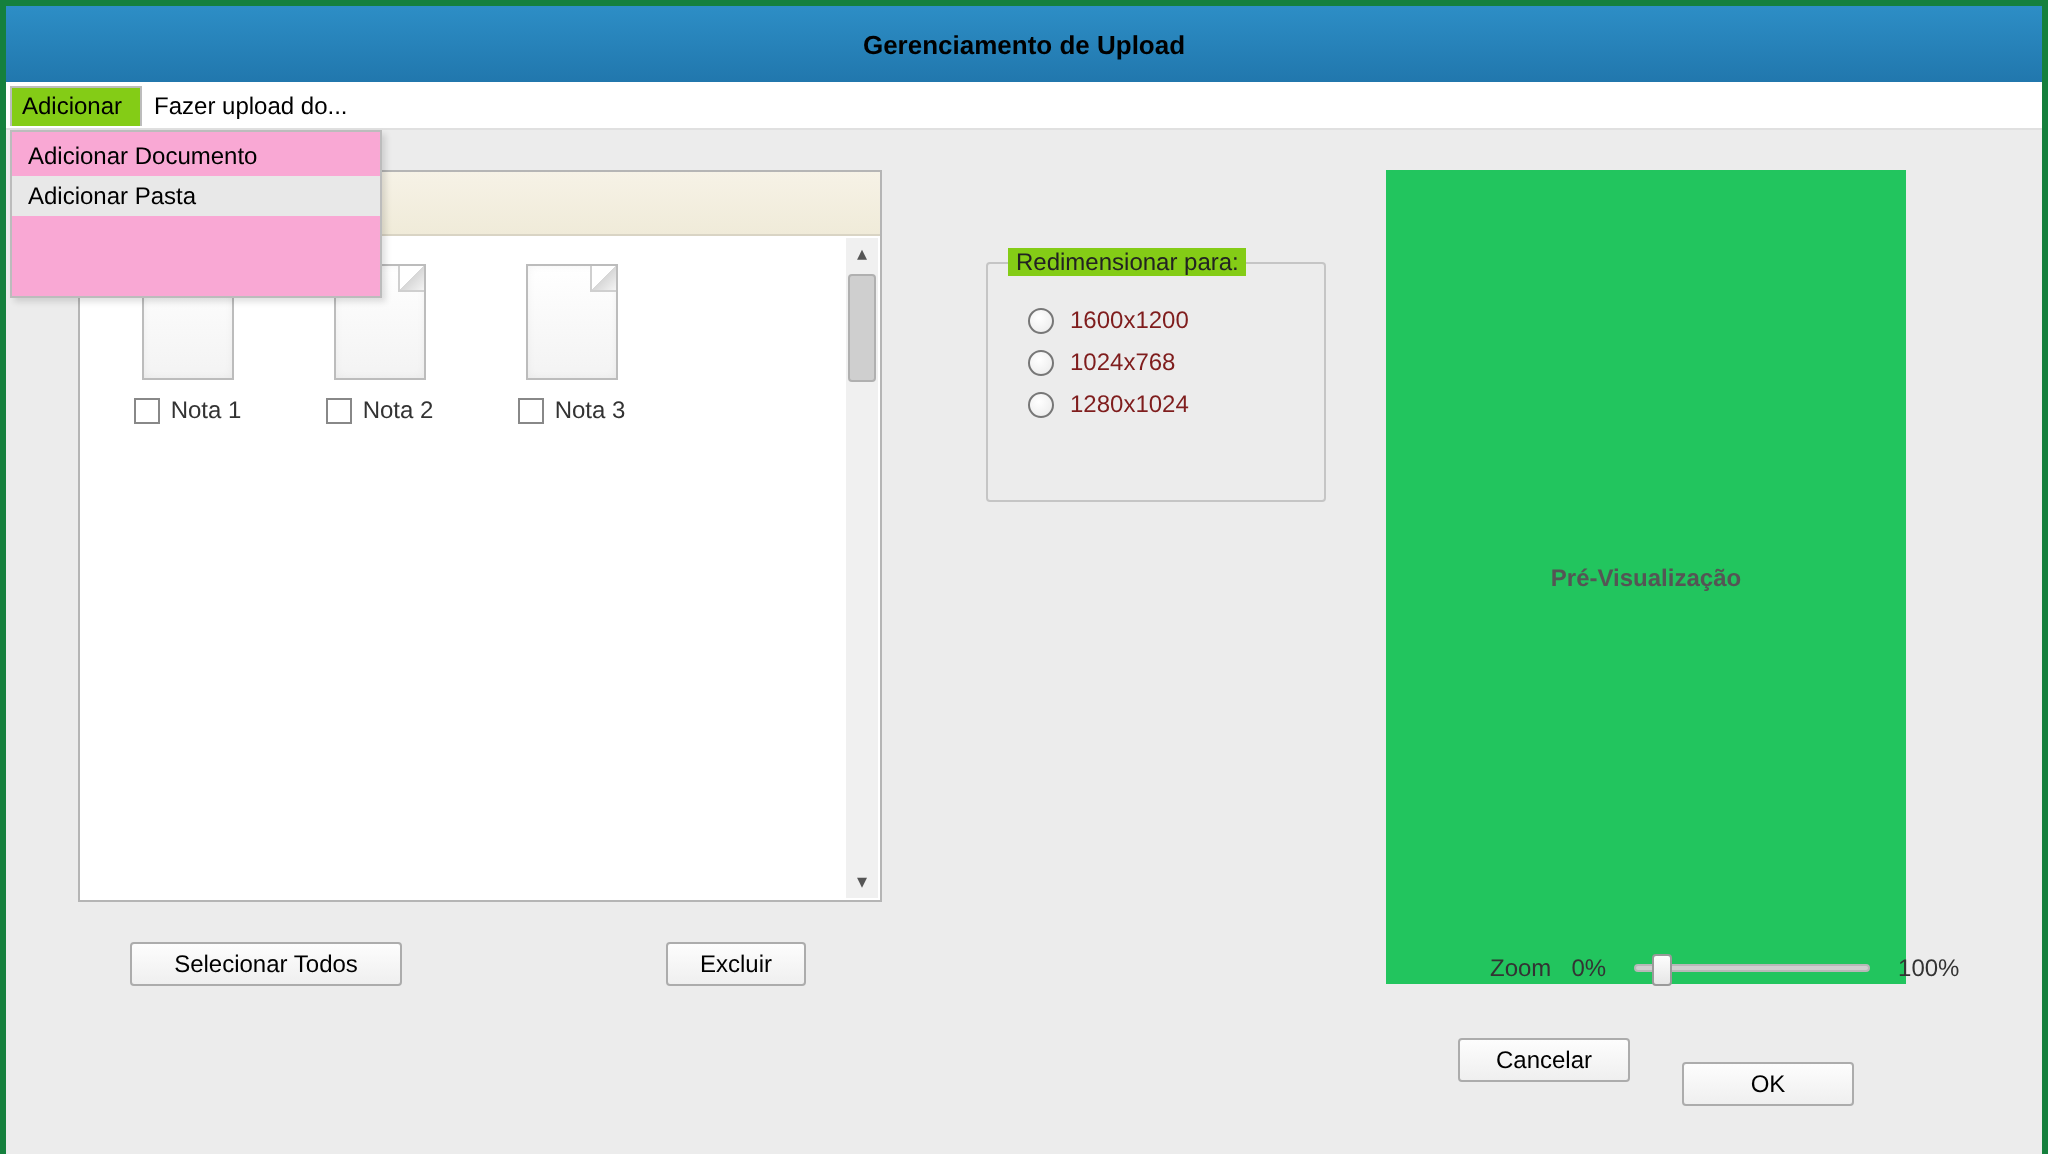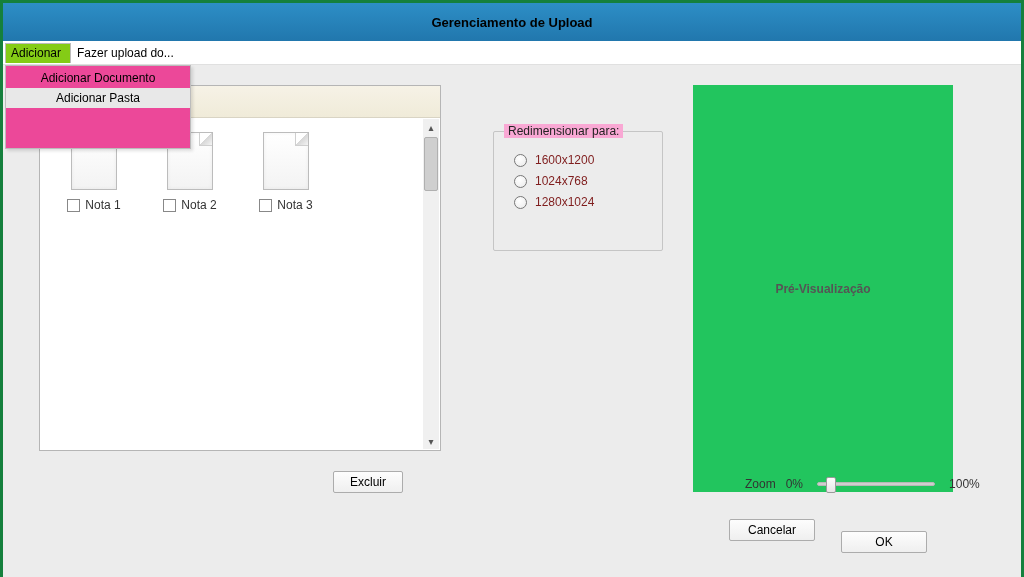--- a/index.html
+++ b/index.html
@@ -55,26 +55,25 @@
     border: 1px solid #bcbcbc;
     border-bottom: none;
     padding: 2px 9px 3px 5px;
   }
   
   .menu-dropdown {
     position: absolute;
     top: 24px;
     left: 2px;
     width: 186px;
-    background: #ec4899;
+    background: #f9a8d4;
     border: 1px solid #bcbcbc;
     box-shadow: 2px 2px 3px rgba(0,0,0,0.12);
     z-index: 10;
     padding: 2px 0 40px 0;
-    text-align: center;
   }
   .dropdown-item {
     padding: 3px 8px;
     cursor: default;
   }
   .dropdown-item.hover {
     background: #e8e8e8;
   }
   
   .file-panel {
@@ -199,21 +198,21 @@
     width: 170px;
     height: 120px;
     border: 1px solid #c5c5c5;
     border-radius: 2px;
     padding: 14px 14px 10px 14px;
   }
   .resize-group .legend {
     position: absolute;
     top: -8px;
     left: 10px;
-    background: #f9a8d4;
+    background: #84cc16;
     padding: 0 4px;
     color: #222;
   }
   .radio-row {
     display: flex;
     align-items: center;
     gap: 8px;
     margin: 7px 2px 7px 6px;
     color: #7f1d1d;
   }
@@ -338,20 +337,21 @@
 
 
       </div>
       <div class="scrollbar-v">
         <div class="sb-arrow">▴</div>
         <div class="sb-thumb"></div>
         <div class="sb-arrow" style="margin-top:auto;">▾</div>
       </div>
     </div>
 
+    <button class="btn btn-select-all">Selecionar Todos</button>
     <button class="btn btn-delete">Excluir</button>
 
     <div class="resize-group">
       <span class="legend">Redimensionar para:</span>
       <div class="radio-row">
         <span class="radio"></span>
         <span>1600x1200</span>
       </div>
       <div class="radio-row">
         <span class="radio"></span>

